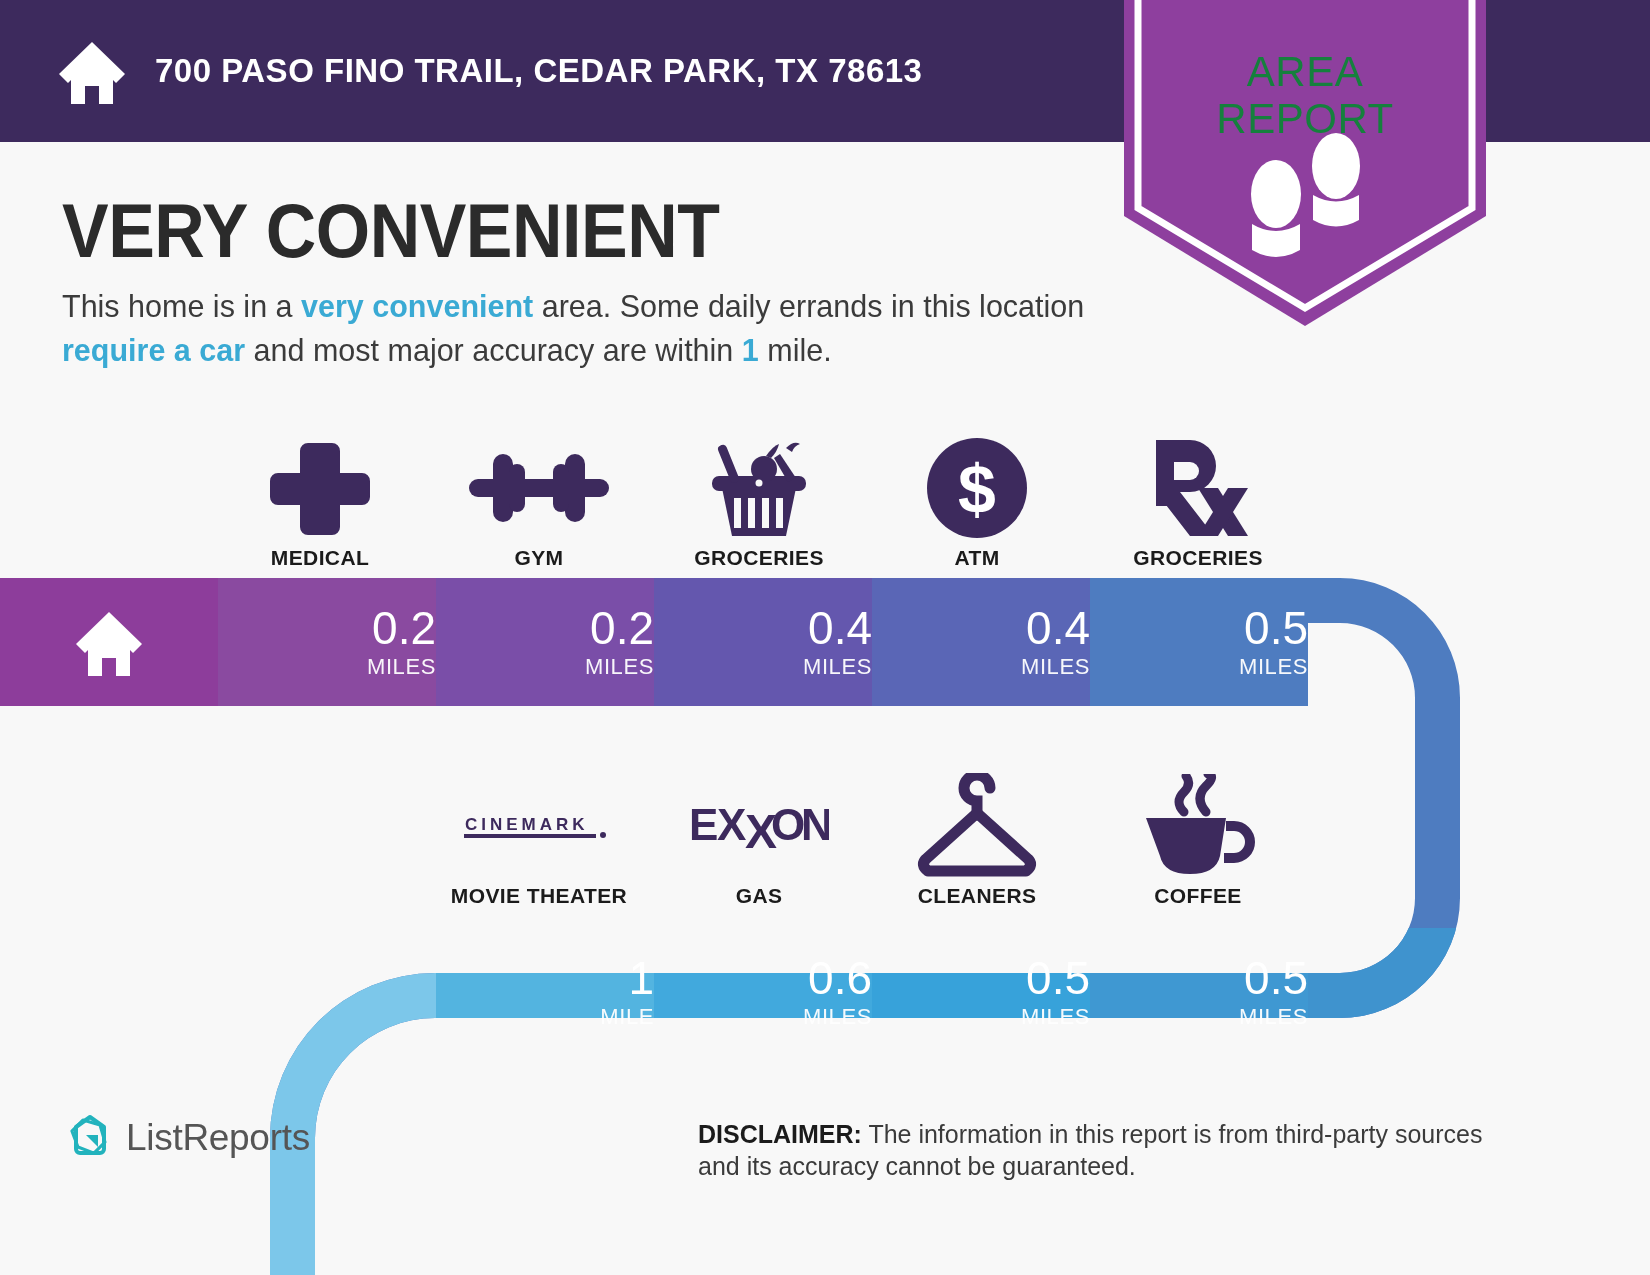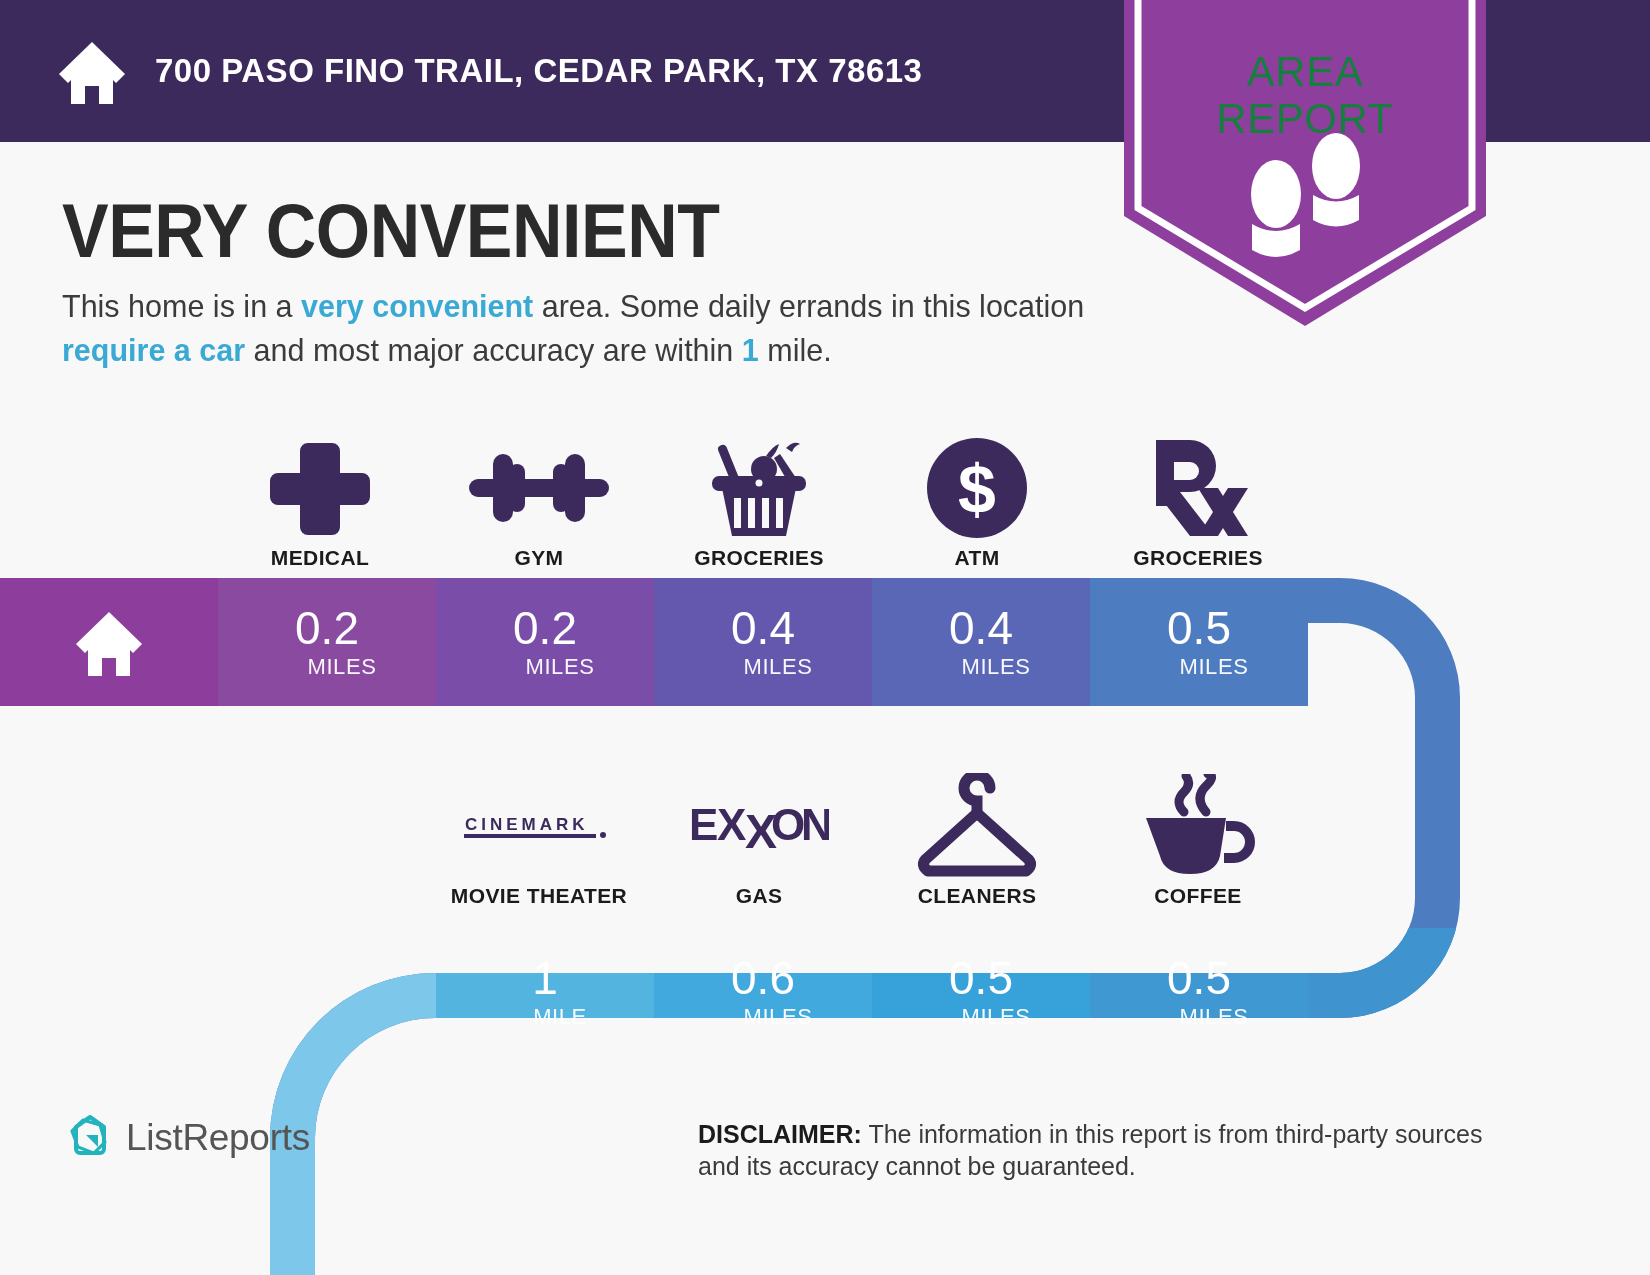--- a/index.html
+++ b/index.html
@@ -67,21 +67,21 @@
     display:flex;flex-direction:column;align-items:center;justify-content:flex-end;
   }
   .iconart{height:108px;display:flex;align-items:center;justify-content:center;}
   .iconlabel{
     font-size:21px;font-weight:bold;color:#1b1b1b;
     letter-spacing:0.4px;margin-top:4px;white-space:nowrap;
   }
 
   
   .snake{position:absolute;left:0;top:578px;width:1650px;height:700px;}
-  .seg{position:absolute;display:flex;flex-direction:column;align-items:center;justify-content:center;}
+  .seg{position:absolute;display:flex;flex-direction:column;align-items:flex-end;justify-content:center;}
   .seg .val{
     color:#ffffff;font-size:46px;line-height:46px;font-weight:400;
   }
   .seg .unit{
     color:#ffffff;font-size:22px;line-height:24px;margin-top:4px;
     letter-spacing:0.6px;opacity:.95;margin-left:30px;
   }
   .home-seg{display:flex;align-items:center;justify-content:center;}
 
   

